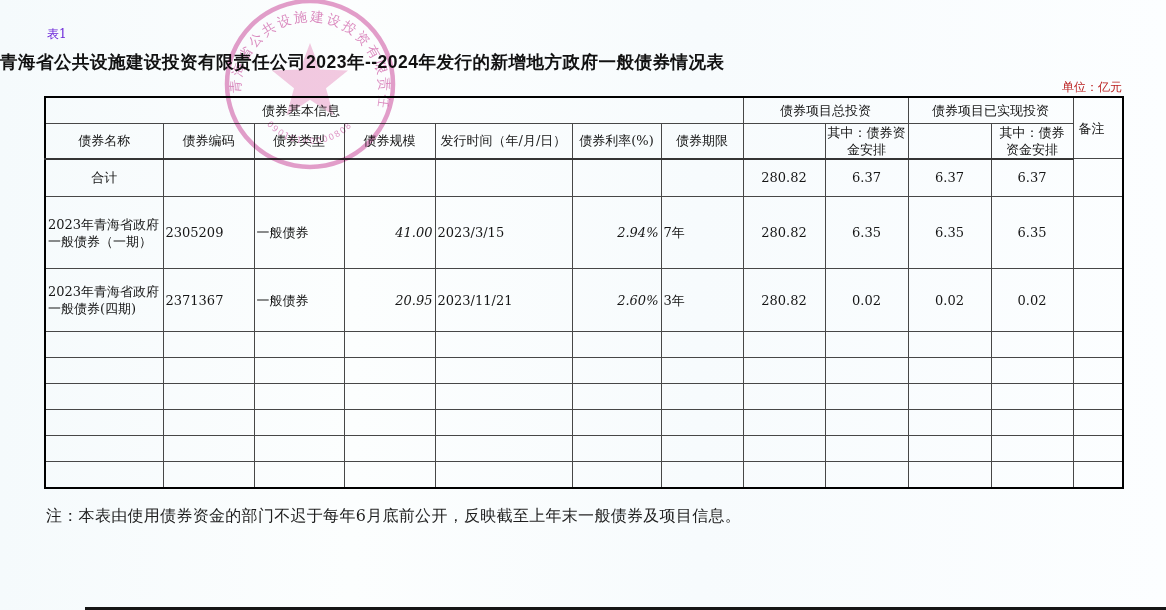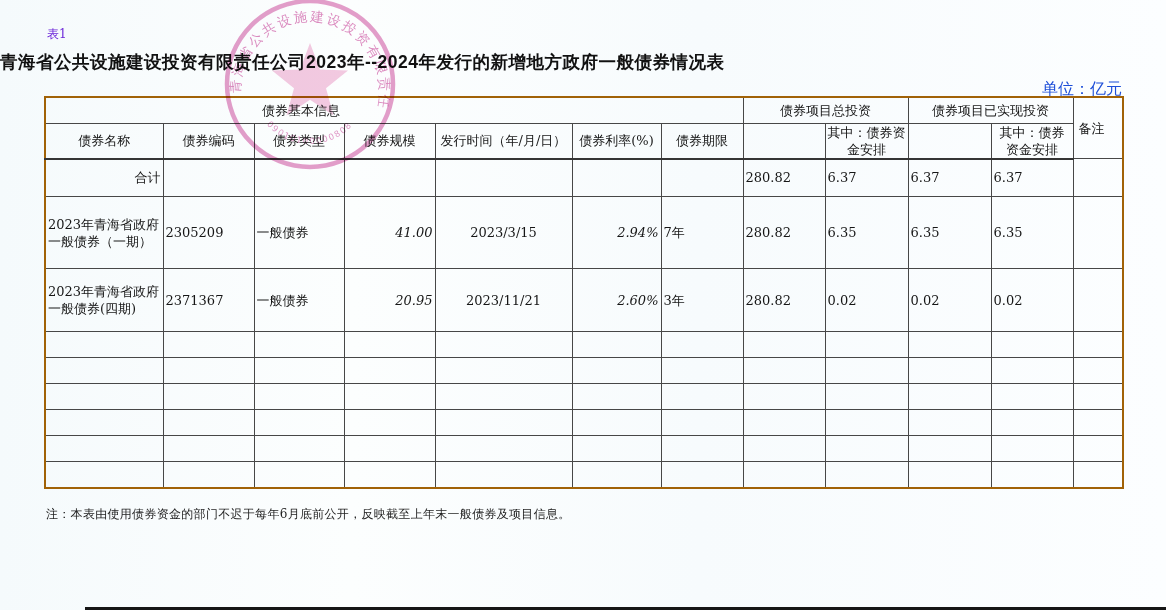--- a/index.html
+++ b/index.html
@@ -9,45 +9,45 @@
     font-family:"DejaVu Serif","Liberation Serif",serif;
     color:#1c1c1c;
   }
   .sheet-tint{position:absolute;inset:0;background:linear-gradient(90deg,#f5fafc 0%,#fcfefe 30%,#f7fbfd 60%,#fcfeff 100%);}
   .table-label{position:absolute;left:47px;top:26px;font-size:12px;color:#6d28d9;}
   .doc-title{
     position:absolute;left:0;top:50px;width:1166px;
     font-family:"Liberation Sans","DejaVu Sans",sans-serif;
     font-weight:700;font-size:17.5px;color:#111;letter-spacing:.5px;
   }
-  .unit-note{position:absolute;right:44px;top:79px;font-size:16px;color:#1d4ed8;}
+  .unit-note{position:absolute;right:44px;top:79px;font-size:12px;color:#b91c1c;}
   table.bond{
     position:absolute;left:44px;top:96px;width:1078px;
     border-collapse:collapse;table-layout:fixed;
     font-size:13px;color:#161616;
   }
   table.bond td,table.bond th{
     border:1px solid #474747;
     vertical-align:middle;font-weight:400;
     overflow:hidden;line-height:1.32;
     padding:0 2px;
   }
-  table.bond{border:2px solid #a16207;}
+  table.bond{border:2px solid #000000;}
   table.bond thead tr.sub th{border-bottom:2px solid #353535;}
   th{font-weight:500;text-align:center;}
   .basic-group{text-align:left !important;padding-left:216px !important;}
   .remark-head{text-align:left !important;padding-left:5px !important;vertical-align:middle;}
   td.al{text-align:left;padding-left:4px;padding-right:2px;}
-  td.ac{text-align:right;}
+  td.ac{text-align:center;}
   td.ar{text-align:right;padding-right:2px;font-style:italic;}
-  td.arr{text-align:left;padding-right:8px;margin-left:40px;}
-  td.date{text-align:center;padding-left:2px;}
+  td.arr{text-align:center;padding-right:8px;margin-left:40px;}
+  td.date{text-align:left;padding-left:2px;}
   td.rate{text-align:right;padding-right:1px;font-style:italic;}
   td.term{text-align:left;padding-left:2px;}
-  .footnote{position:absolute;left:46px;top:506px;font-size:12px;color:#1e1e1e;letter-spacing:.3px;}
+  .footnote{position:absolute;left:46px;top:506px;font-size:16px;color:#1e1e1e;letter-spacing:.3px;}
   .stamp{
     position:absolute;left:215px;top:-9px;width:190px;height:195px;
     mix-blend-mode:multiply;pointer-events:none;z-index:5;
   }
   .bottom-scan-edge{position:absolute;left:85px;right:0;bottom:0;height:3px;background:#161616;}
 </style>
 </head>
 <body>
 
 <div class="sheet-tint"></div>

